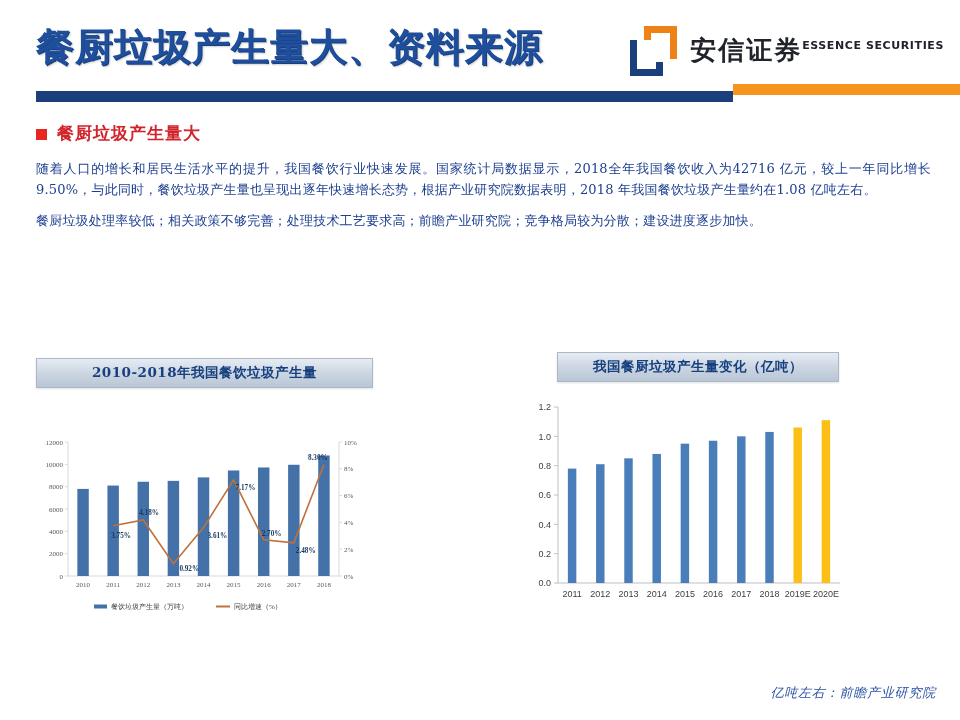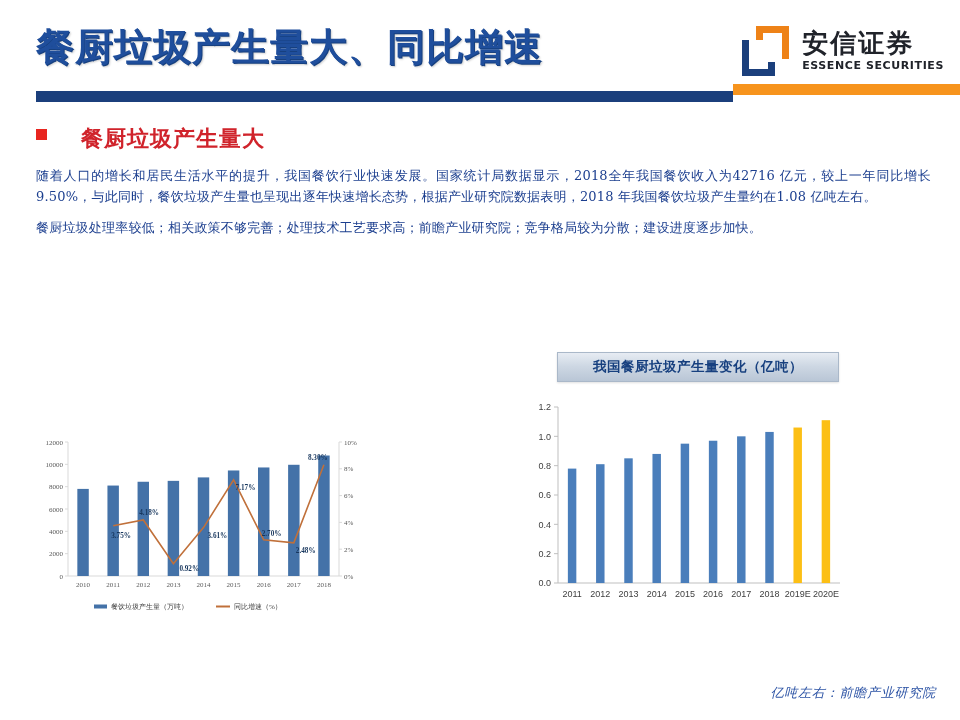--- a/index.html
+++ b/index.html
@@ -32,39 +32,39 @@
     box-sizing:border-box;
   }
   .logo-mark .navy{
     position:absolute;left:0;top:14px;width:33px;height:36px;
     border:7px solid #1b3f7c;border-top:none;
     box-sizing:border-box;background:#fff;
   }
   .logo-mark .navy-inner{
     position:absolute;left:7px;top:0px;width:26px;height:22px;background:#fff;
   }
-  .logo-text{display:flex;flex-direction:column;justify-content:center;}
+  .logo-text{display:flex;flex-direction:row;justify-content:center;}
   .logo-cn{
     font-family:"DejaVu Sans", sans-serif;font-weight:bold;font-size:26px;
     color:#20232a;letter-spacing:2px;line-height:1.05;
   }
   .logo-en{
     font-family:"DejaVu Sans", sans-serif;font-weight:bold;font-size:11px;
     color:#20232a;letter-spacing:.6px;margin-top:2px;
   }
   .rule-navy{position:absolute;left:36px;top:91px;width:697px;height:11px;background:#1b3f7c;}
   .rule-orange{position:absolute;left:733px;top:84px;width:227px;height:11px;background:#f7941d;}
 
   
   .body-area{position:absolute;left:36px;top:120px;width:895px;}
   .bullet-head{display:flex;align-items:flex-start;gap:10px;margin-top:2px;}
   .sq{width:11px;height:11px;background:#e8251f;margin-top:7px;flex:0 0 auto;}
   .bullet-head .txt{
-    font-family:Liberation Sans, sans-serif;font-weight:bold;font-size:22px;color:#d0232b;
-    letter-spacing:1px;line-height:1.5;margin-left:24px;
+    font-family:Liberation Mono, monospace;font-weight:bold;font-size:17px;color:#d0232b;
+    letter-spacing:1px;line-height:1.5;
   }
   .para{
     font-family:"DejaVu Serif", serif;
     font-size:13px;color:#1c3f8f;line-height:1.62;
     letter-spacing:.2px;margin-top:10px;text-align:justify;
   }
 
   
   .chart-cap{
     position:absolute;height:28px;
@@ -96,21 +96,21 @@
     font-family:"DejaVu Serif", serif;font-style:italic;
     font-size:13px;color:#2c53a5;letter-spacing:.8px;
   }
 </style>
 </head>
 <body>
 
 <div class="slide">
 
   <div class="header">
-    <div class="title">餐厨垃圾产生量大、同比增速</div>
+    <div class="title">餐厨垃圾产生量大、资料来源</div>
 
     <div class="logo-wrap">
       <div class="logo-mark">
         <div class="orange"></div>
         <div class="navy">
             <div class="navy-inner"></div>
           </div>
       </div>
       <div class="logo-text">
         <div class="logo-cn">安信证券</div>
@@ -126,20 +126,23 @@
 
     <div class="bullet-head">
       <div class="sq"></div>
       <div class="txt">餐厨垃圾产生量大</div>
     </div>
     <div class="para">随着人口的增长和居民生活水平的提升，我国餐饮行业快速发展。国家统计局数据显示，2018全年我国餐饮收入为42716 亿元，较上一年同比增长9.50%，与此同时，餐饮垃圾产生量也呈现出逐年快速增长态势，根据产业研究院数据表明，2018 年我国餐饮垃圾产生量约在1.08 亿吨左右。</div>
 
     <div class="para">餐厨垃圾处理率较低；相关政策不够完善；处理技术工艺要求高；前瞻产业研究院；竞争格局较为分散；建设进度逐步加快。</div>
   </div>
 
+  <div class="chart-cap" id="cap-left">
+    <span>2010-2018年我国餐饮垃圾产生量</span>
+  </div>
   <div class="chart-cap" id="cap-right">
     <span>我国餐厨垃圾产生量变化（亿吨）</span>
   </div>
 
   <div class="chart-box" id="chart-left">
     <svg id="svg-left" width="355" height="195" viewBox="0 0 355 195">
         <line x1="32" y1="12" x2="32" y2="146" stroke="#d9d9d9" stroke-width="1"></line>
         <line x1="303" y1="12" x2="303" y2="146" stroke="#d9d9d9" stroke-width="1"></line>
         <line x1="32" y1="146" x2="303" y2="146" stroke="#d9d9d9" stroke-width="1"></line>
         <line x1="29" y1="146" x2="32" y2="146" stroke="#d9d9d9" stroke-width="1"></line>

